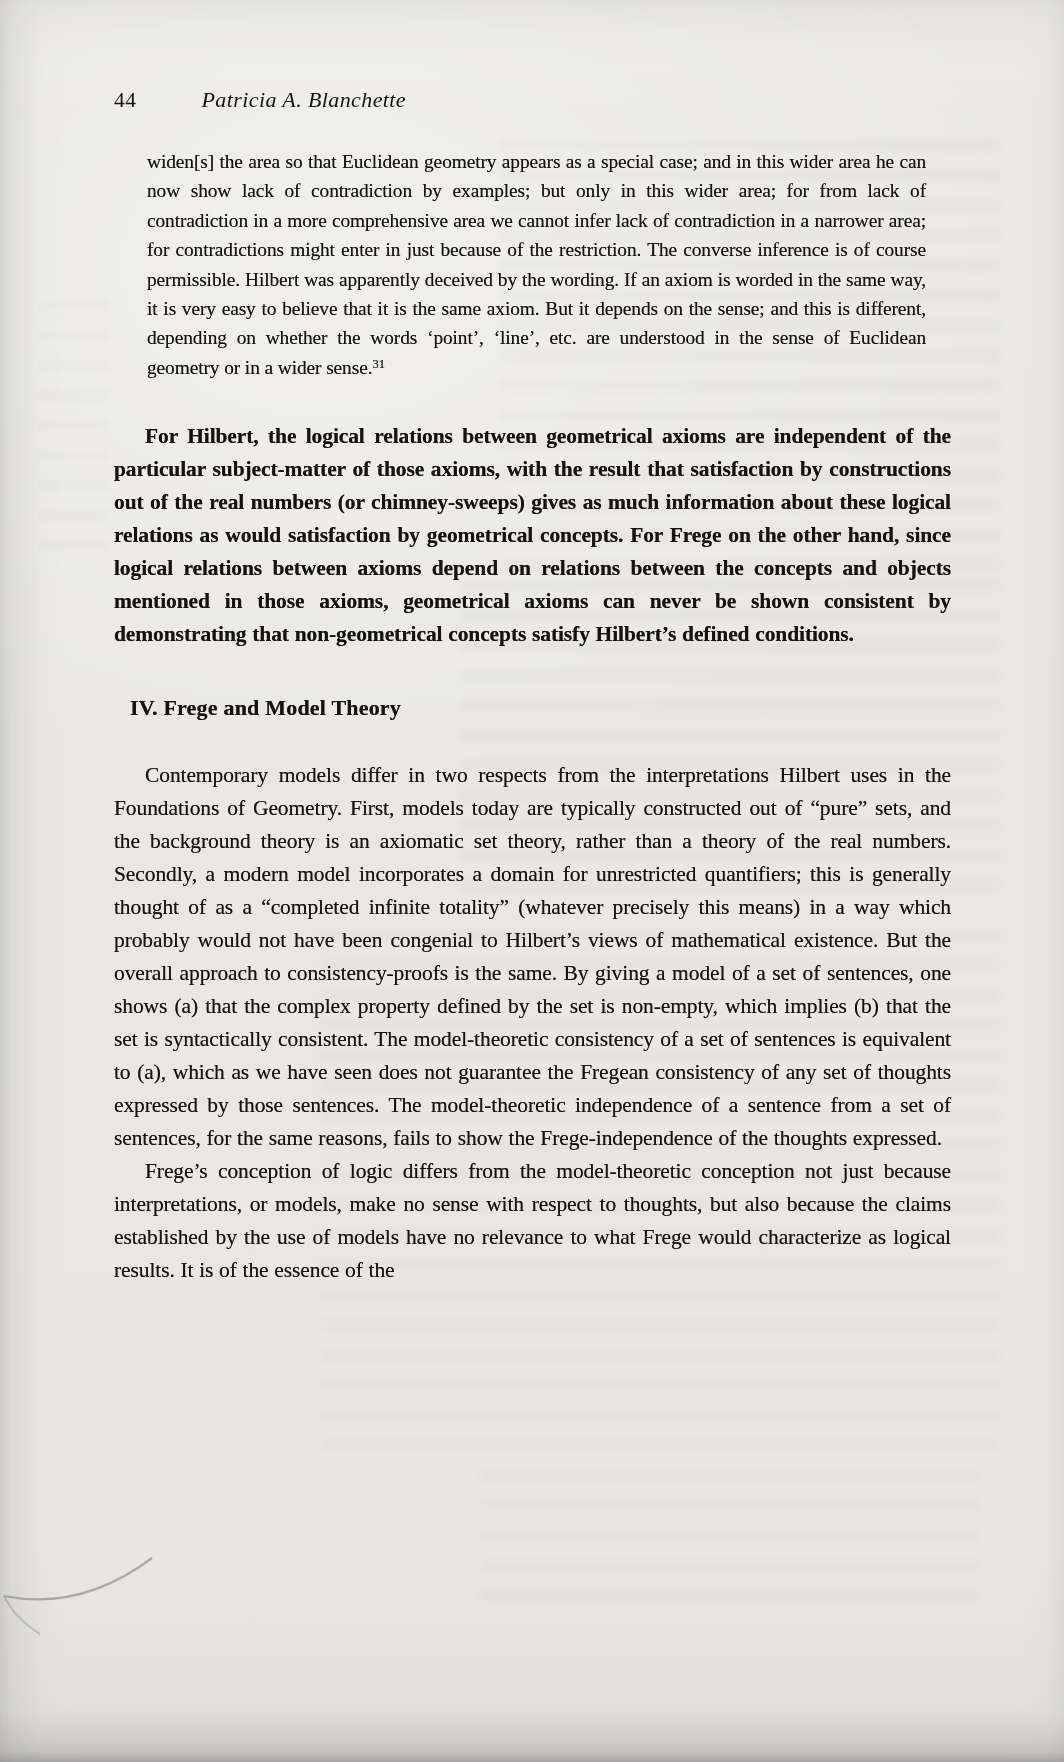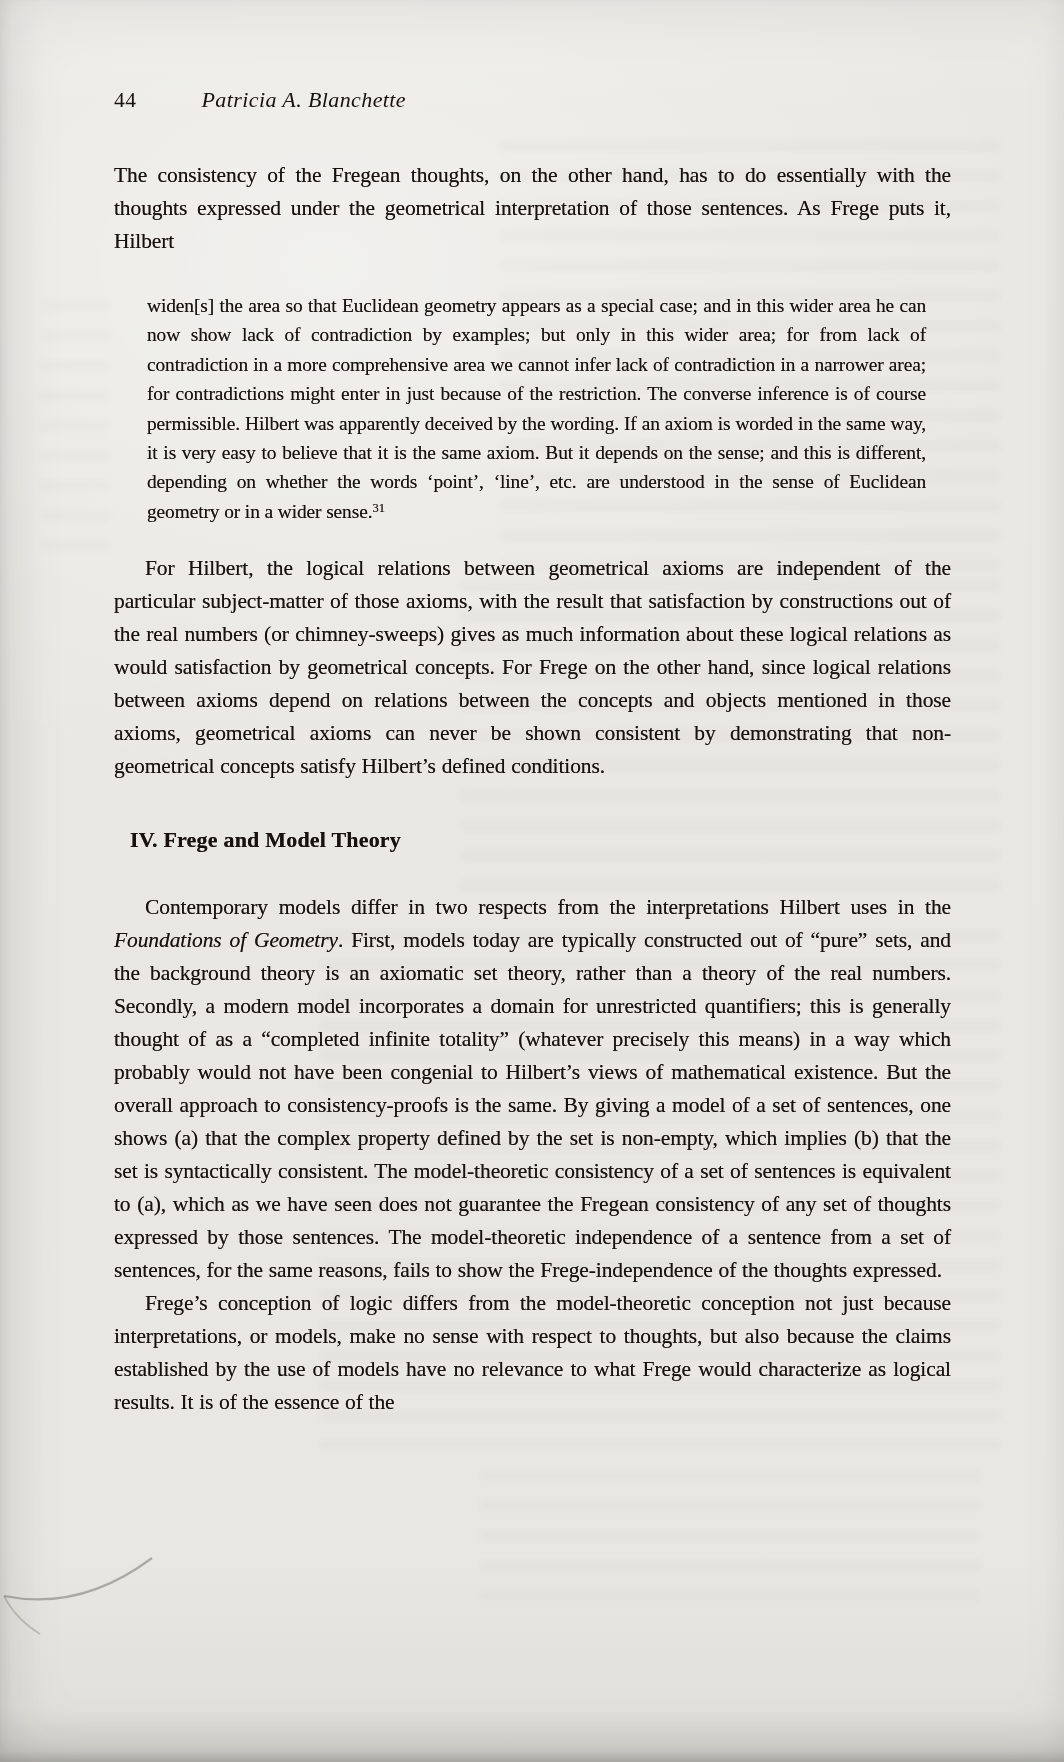--- a/index.html
+++ b/index.html
@@ -66,22 +66,22 @@
   }
   h2.section-heading {
     margin: 40px 0 0 16px;
     font-size: 22px;
     font-weight: bold;
     line-height: 33px;
     letter-spacing: .2px;
     text-shadow: 0 0 .5px rgba(25,18,12,.7);
   }
   .p-after-heading { margin-top: 35px; }
-  .p-mid { margin-top: 26px; }
-  .italic { font-style: italic; }
+  .p-mid { margin-top: 38px; font-weight: bold; }
+  .italic { }
 
   
   .bleed {
     position: absolute;
     pointer-events: none;
     background: repeating-linear-gradient(180deg,
       rgba(70,62,55,.55) 0px, rgba(70,62,55,.55) 11px,
       rgba(70,62,55,0) 11px, rgba(70,62,55,0) 30px);
     filter: blur(3px);
     opacity: .05;
@@ -115,21 +115,20 @@
   <div class="bleed bleed-4"></div>
   <div class="bleed bleed-5"></div>
 
   <div class="content">
 
     <div class="pagehead">
       <span class="pagenum">44</span>
       <span class="runhead">Patricia A. Blanchette</span>
     </div>
 
-    <p class="p-first">The consistency of the Fregean thoughts, on the other hand, has to do essentially with the thoughts expressed under the geometrical interpretation of those sentences. As Frege puts it, Hilbert</p>
 
     <blockquote><span>widen[s] the area so that Euclidean geometry appears as a special case; and in this wider area he can now show lack of contradiction by examples; but only in this wider area; for from lack of contradiction in a more comprehensive area we cannot infer lack of contradiction in a narrower area; for contradictions might enter in just because of the restriction. The converse inference is of course permissible. Hilbert was apparently deceived by the wording. If an axiom is worded in the same way, it is very easy to believe that it is the same axiom. But it depends on the sense; and this is different, depending on whether the words ‘point’, ‘line’, etc. are understood in the sense of Euclidean geometry or in a wider sense.</span><sup>31</sup></blockquote>
 
     <p class="p-mid indent">For Hilbert, the logical relations between geometrical axioms are independent of the particular subject-matter of those axioms, with the result that satisfaction by constructions out of the real numbers (or chimney-sweeps) gives as much information about these logical relations as would satisfaction by geometrical concepts. For Frege on the other hand, since logical relations between axioms depend on relations between the concepts and objects mentioned in those axioms, geometrical axioms can never be shown consistent by demonstrating that non-geometrical concepts satisfy Hilbert’s defined conditions.</p>
 
     <h2 class="section-heading">IV. Frege and Model Theory</h2>
 
     <p class="p-after-heading indent"><span>Contemporary models differ in two respects from the interpretations Hilbert uses in the </span><span class="italic">Foundations of Geometry</span><span>. First, models today are typically constructed out of “pure” sets, and the background theory is an axiomatic set theory, rather than a theory of the real numbers. Secondly, a modern model incorporates a domain for unrestricted quantifiers; this is generally thought of as a “completed infinite totality” (whatever precisely this means) in a way which probably would not have been congenial to Hilbert’s views of mathematical existence. But the overall approach to consistency-proofs is the same. By giving a model of a set of sentences, one shows (a) that the complex property defined by the set is non-empty, which implies (b) that the set is syntactically consistent. The model-theoretic consistency of a set of sentences is equivalent to (a), which as we have seen does not guarantee the Fregean consistency of any set of thoughts expressed by those sentences. The model-theoretic independence of a sentence from a set of sentences, for the same reasons, fails to show the Frege-independence of the thoughts expressed.</span></p>
 
     <p class="indent">Frege’s conception of logic differs from the model-theoretic conception not just because interpretations, or models, make no sense with respect to thoughts, but also because the claims established by the use of models have no relevance to what Frege would characterize as logical results. It is of the essence of the</p>

